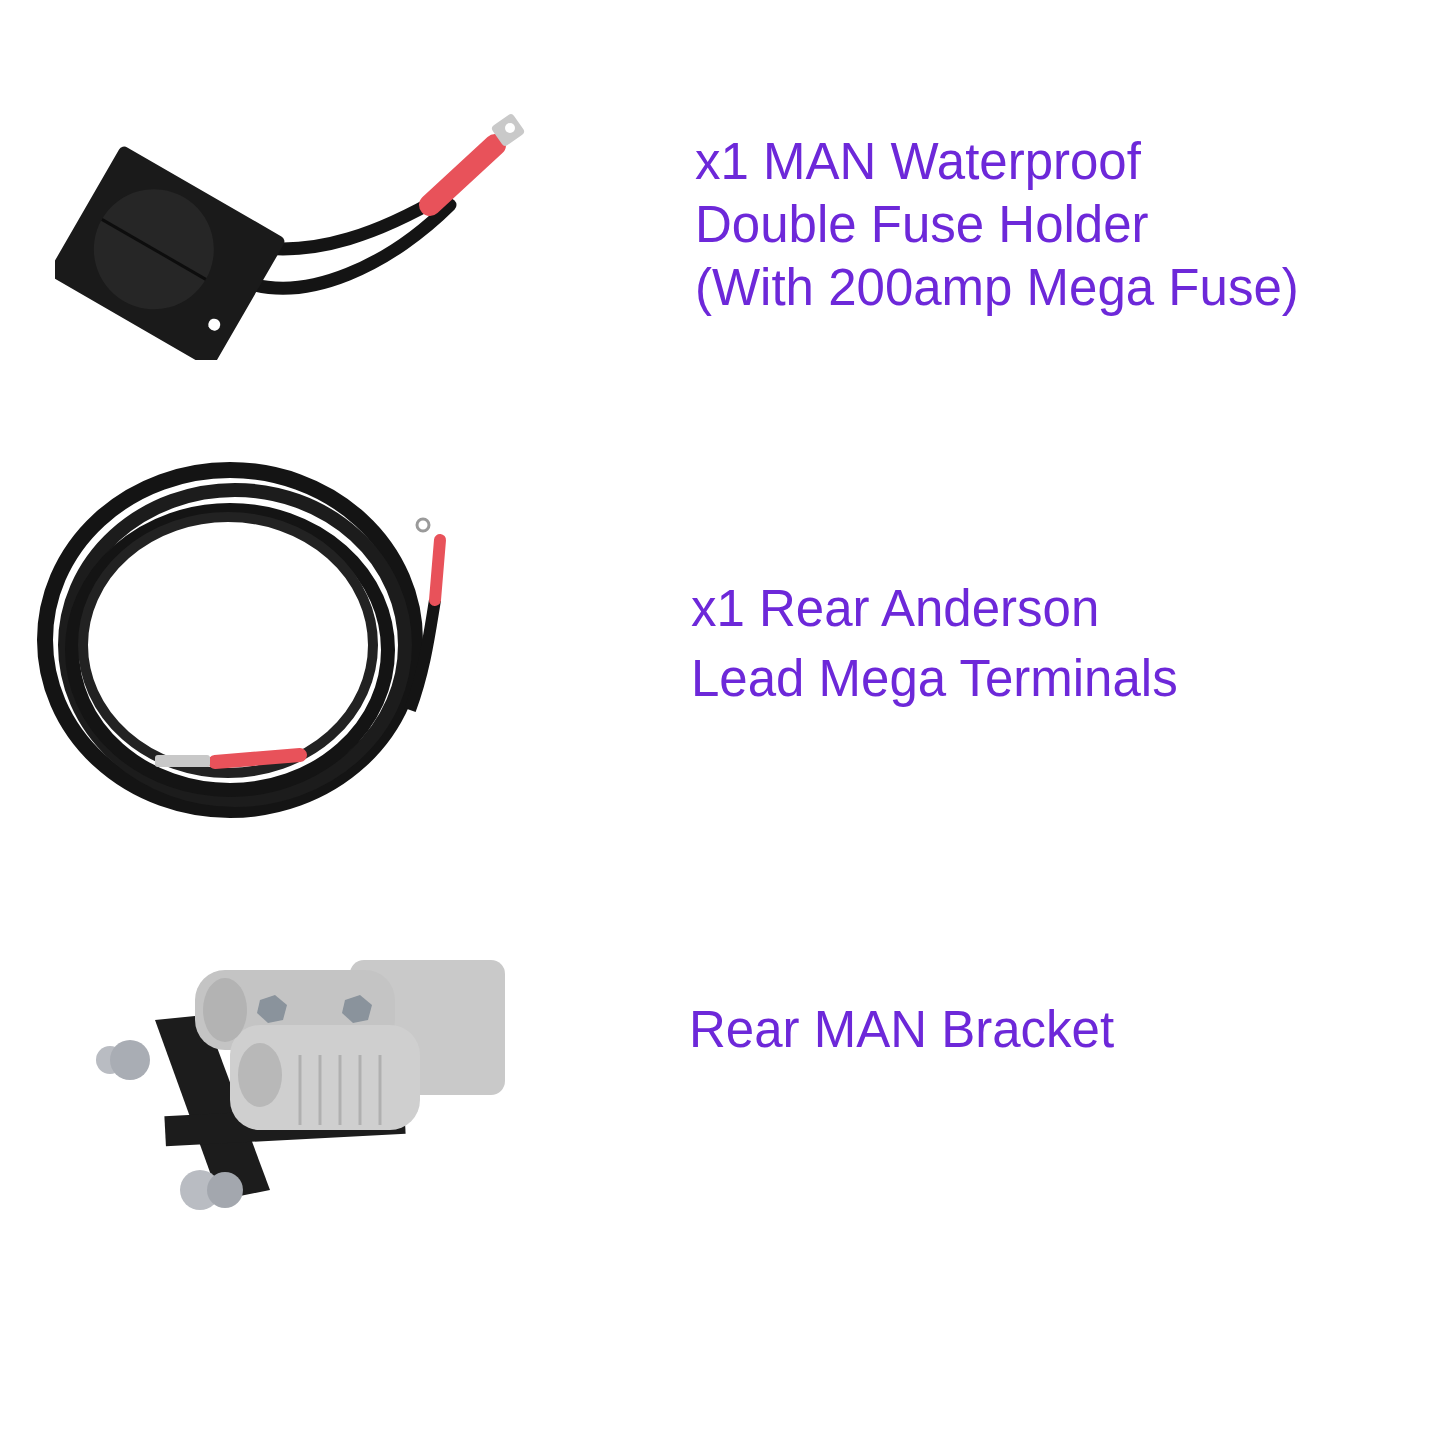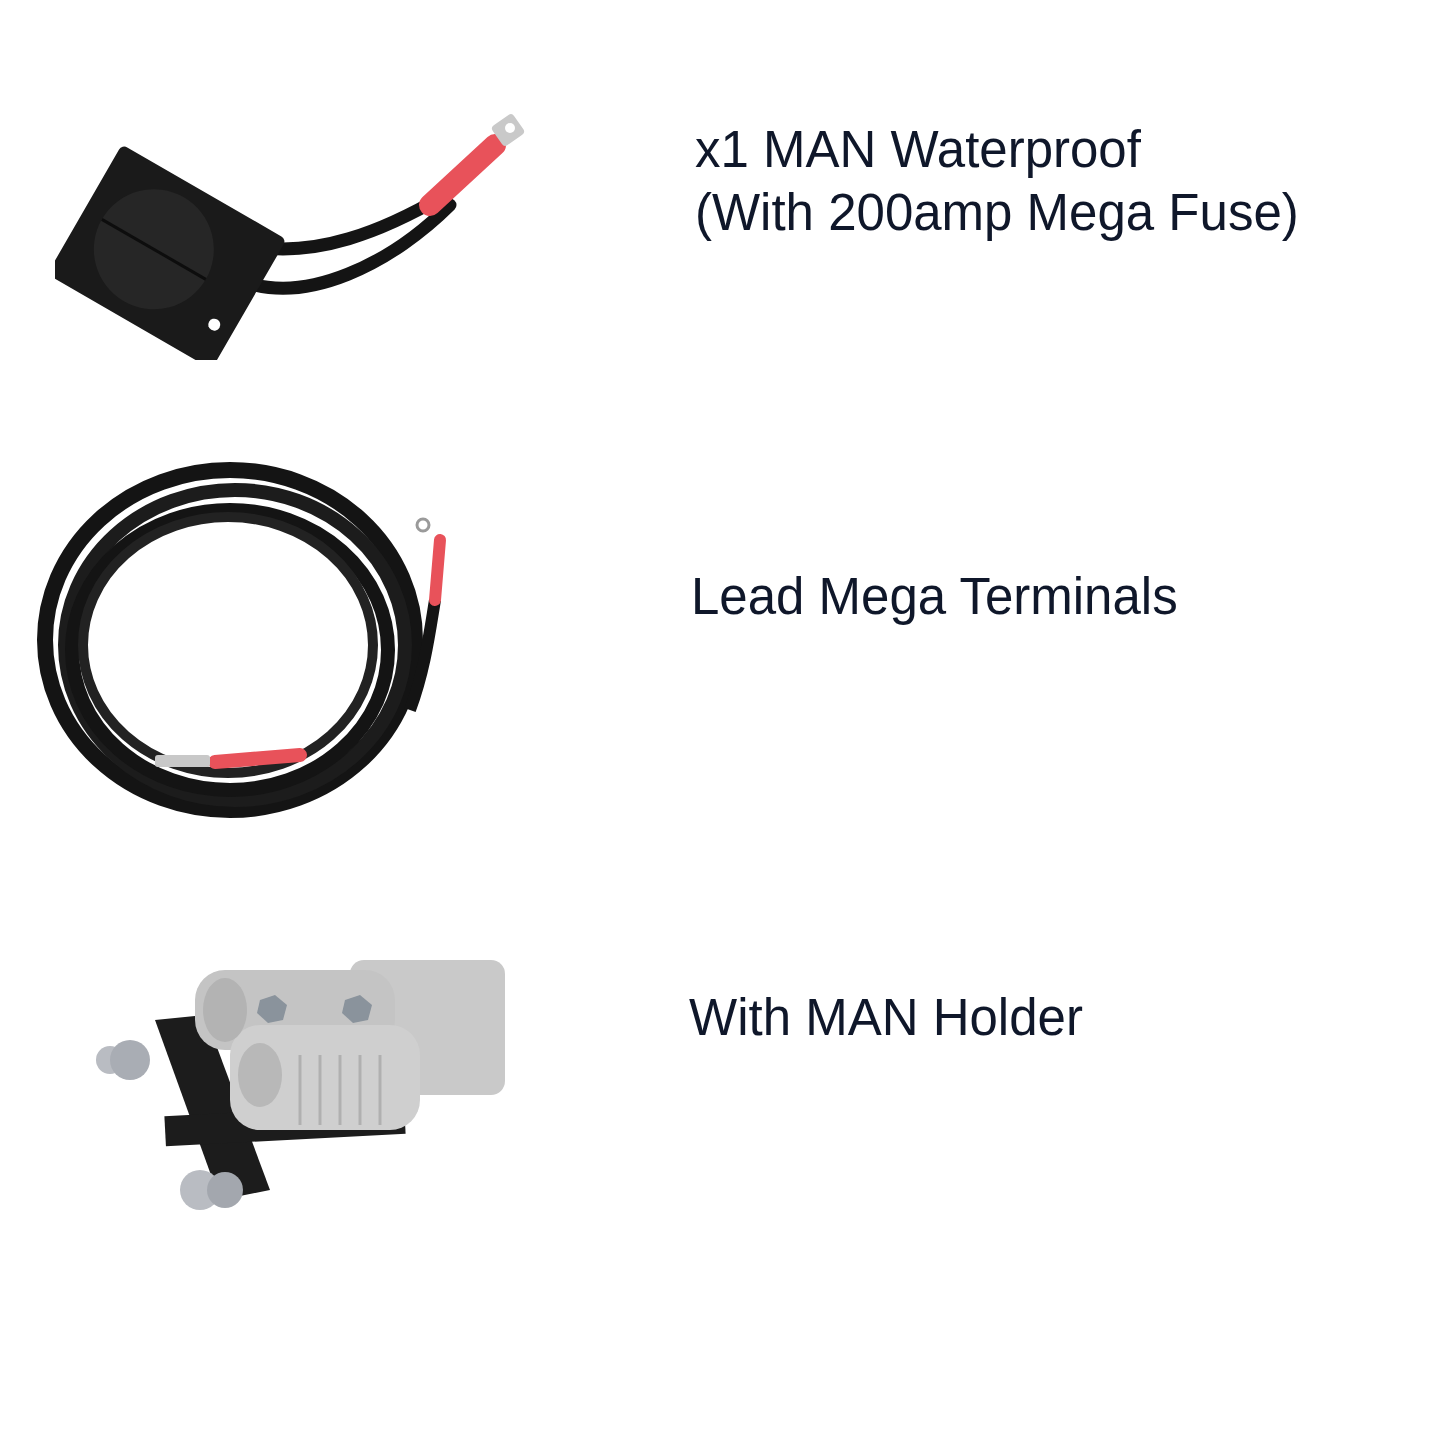--- a/index.html
+++ b/index.html
@@ -21,23 +21,24 @@
   .item-image svg {
     display: block;
     width: 100%;
     height: 100%;
   }
   .item-text {
     position: absolute;
     font-family: "Liberation Sans", sans-serif;
     font-size: 51px;
     line-height: 62px;
-    color: #0f172a;
+    color: #6d28d9;
     white-space: nowrap;
     letter-spacing: 0px;
+    margin-top: 12px;
   }
   .item-text .line { display: block; }
 
   #img-fuse { left: 55px; top: 110px; width: 480px; height: 250px; }
   #txt-fuse { left: 695px; top: 118px; line-height: 63px; }
 
   #img-lead { left: 30px; top: 450px; width: 440px; height: 380px; }
   #txt-lead { left: 691px; top: 562px; line-height: 70px; }
 
   #img-conn { left: 75px; top: 950px; width: 440px; height: 300px; }
@@ -63,39 +64,41 @@
     <g transform="rotate(30 110 140)">
       <rect x="20" y="70" width="190" height="150" rx="6" fill="#1a1a1a"></rect>
       <circle cx="100" cy="145" r="60" fill="#262626"></circle>
       <line x1="40" y1="145" x2="160" y2="145" stroke="#0d0d0d" stroke-width="3"></line>
       <circle cx="190" cy="180" r="6" fill="#ffffff"></circle>
     </g>
   </svg>
 </div>
 <div class="item-text" id="txt-fuse">
   <span class="line">x1 MAN Waterproof</span>
+  <span class="line">Double Fuse Holder</span>
   <span class="line">(With 200amp Mega Fuse)</span>
 </div>
 
 <div class="item-image" id="img-lead">
   <svg viewBox="0 0 440 380">
     <ellipse cx="200" cy="190" rx="185" ry="170" fill="none" stroke="#141414" stroke-width="16"></ellipse>
     <ellipse cx="205" cy="195" rx="170" ry="155" fill="none" stroke="#1c1c1c" stroke-width="14"></ellipse>
     <ellipse cx="200" cy="200" rx="158" ry="140" fill="none" stroke="#141414" stroke-width="14"></ellipse>
     <ellipse cx="198" cy="195" rx="145" ry="128" fill="none" stroke="#222222" stroke-width="10"></ellipse>
 
     <path d="M380 260 C 395 220, 400 180, 405 150" stroke="#141414" stroke-width="12" fill="none"></path>
     <path d="M405 150 L 410 90" stroke="#e8525a" stroke-width="12" stroke-linecap="round"></path>
     <circle cx="393" cy="75" r="6" fill="none" stroke="#9a9a9a" stroke-width="3"></circle>
 
     <path d="M185 312 L 270 305" stroke="#e8525a" stroke-width="14" stroke-linecap="round"></path>
     <rect x="125" y="305" width="55" height="12" rx="3" fill="#c8c8c8"></rect>
   </svg>
 </div>
 <div class="item-text" id="txt-lead">
+  <span class="line">x1 Rear Anderson</span>
   <span class="line">Lead Mega Terminals</span>
 </div>
 
 <div class="item-image" id="img-conn">
   <svg viewBox="0 0 440 300">
 
     <polygon points="80,70 130,65 195,240 145,250" fill="#1c1c1c"></polygon>
     <rect x="90" y="160" width="240" height="30" fill="#1c1c1c" transform="rotate(-3 210 175)"></rect>
 
     <rect x="275" y="10" width="155" height="135" rx="14" fill="#c9c9c9"></rect>
@@ -115,14 +118,14 @@
     <polygon points="185,50 200,45 212,55 208,70 193,73 182,63" fill="#8a939c"></polygon>
     <polygon points="270,50 285,45 297,55 293,70 278,73 267,63" fill="#8a939c"></polygon>
 
     <circle cx="35" cy="110" r="14" fill="#b9bcc2"></circle>
     <circle cx="55" cy="110" r="20" fill="#a9adb4"></circle>
     <circle cx="125" cy="240" r="20" fill="#b9bcc2"></circle>
     <circle cx="150" cy="240" r="18" fill="#a3a7ae"></circle>
   </svg>
 </div>
 <div class="item-text" id="txt-conn">
-  <span class="line">With MAN Holder</span>
+  <span class="line">Rear MAN Bracket</span>
 </div>
 
 </body></html>

